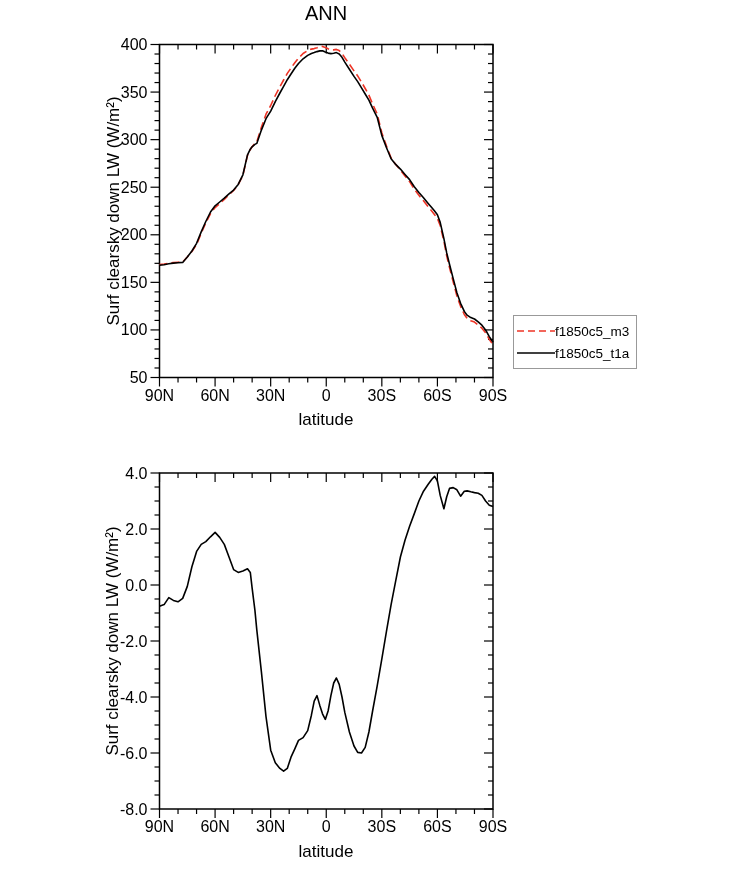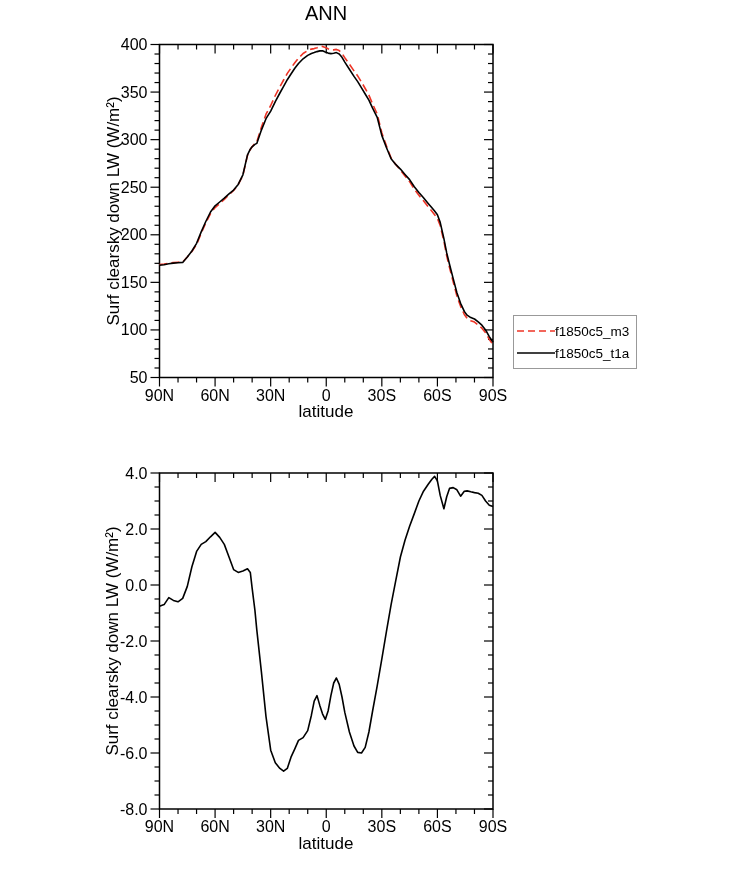--- a/index.html
+++ b/index.html
@@ -1,20 +1,20 @@
 <!DOCTYPE html>
 <html><head>
 <meta charset="utf-8">
 <style>
   html,body{margin:0;padding:0;background:#fff;}
   .page{position:relative;width:733px;height:869px;background:#fff;overflow:hidden;
         font-family:"Liberation Sans","DejaVu Sans",sans-serif;color:#000;}
   .panel-title{position:absolute;left:159px;width:334px;text-align:center;
                font-size:20px;white-space:nowrap;}
-  .axis-xlabel{position:absolute;left:159px;width:334px;text-align:center;font-size:17px;}
+  .axis-xlabel{position:absolute;left:159px;width:334px;text-align:center;font-size:17px;margin-top:8px;}
   .axis-ylabel{position:absolute;text-align:center;font-size:17px;line-height:20px;
                transform:rotate(-90deg);transform-origin:50% 50%;white-space:nowrap;}
   .ylabel-top{left:-53px;top:201px;width:333px;}
   .ylabel-bot{left:-55px;top:631px;width:336px;}
   svg.plot{position:absolute;left:0;top:0;}
   .ticklabel{font-size:16px;font-family:"Liberation Sans","DejaVu Sans",sans-serif;fill:#000;}
   .legend{position:absolute;left:513px;top:315px;width:124px;height:54px;
           border:1px solid #999;background:#fff;display:flex;flex-direction:column;
           justify-content:space-around;box-sizing:border-box;padding:4px 0 4px 3px;}
   .legend-row{display:flex;align-items:center;height:20px;}

